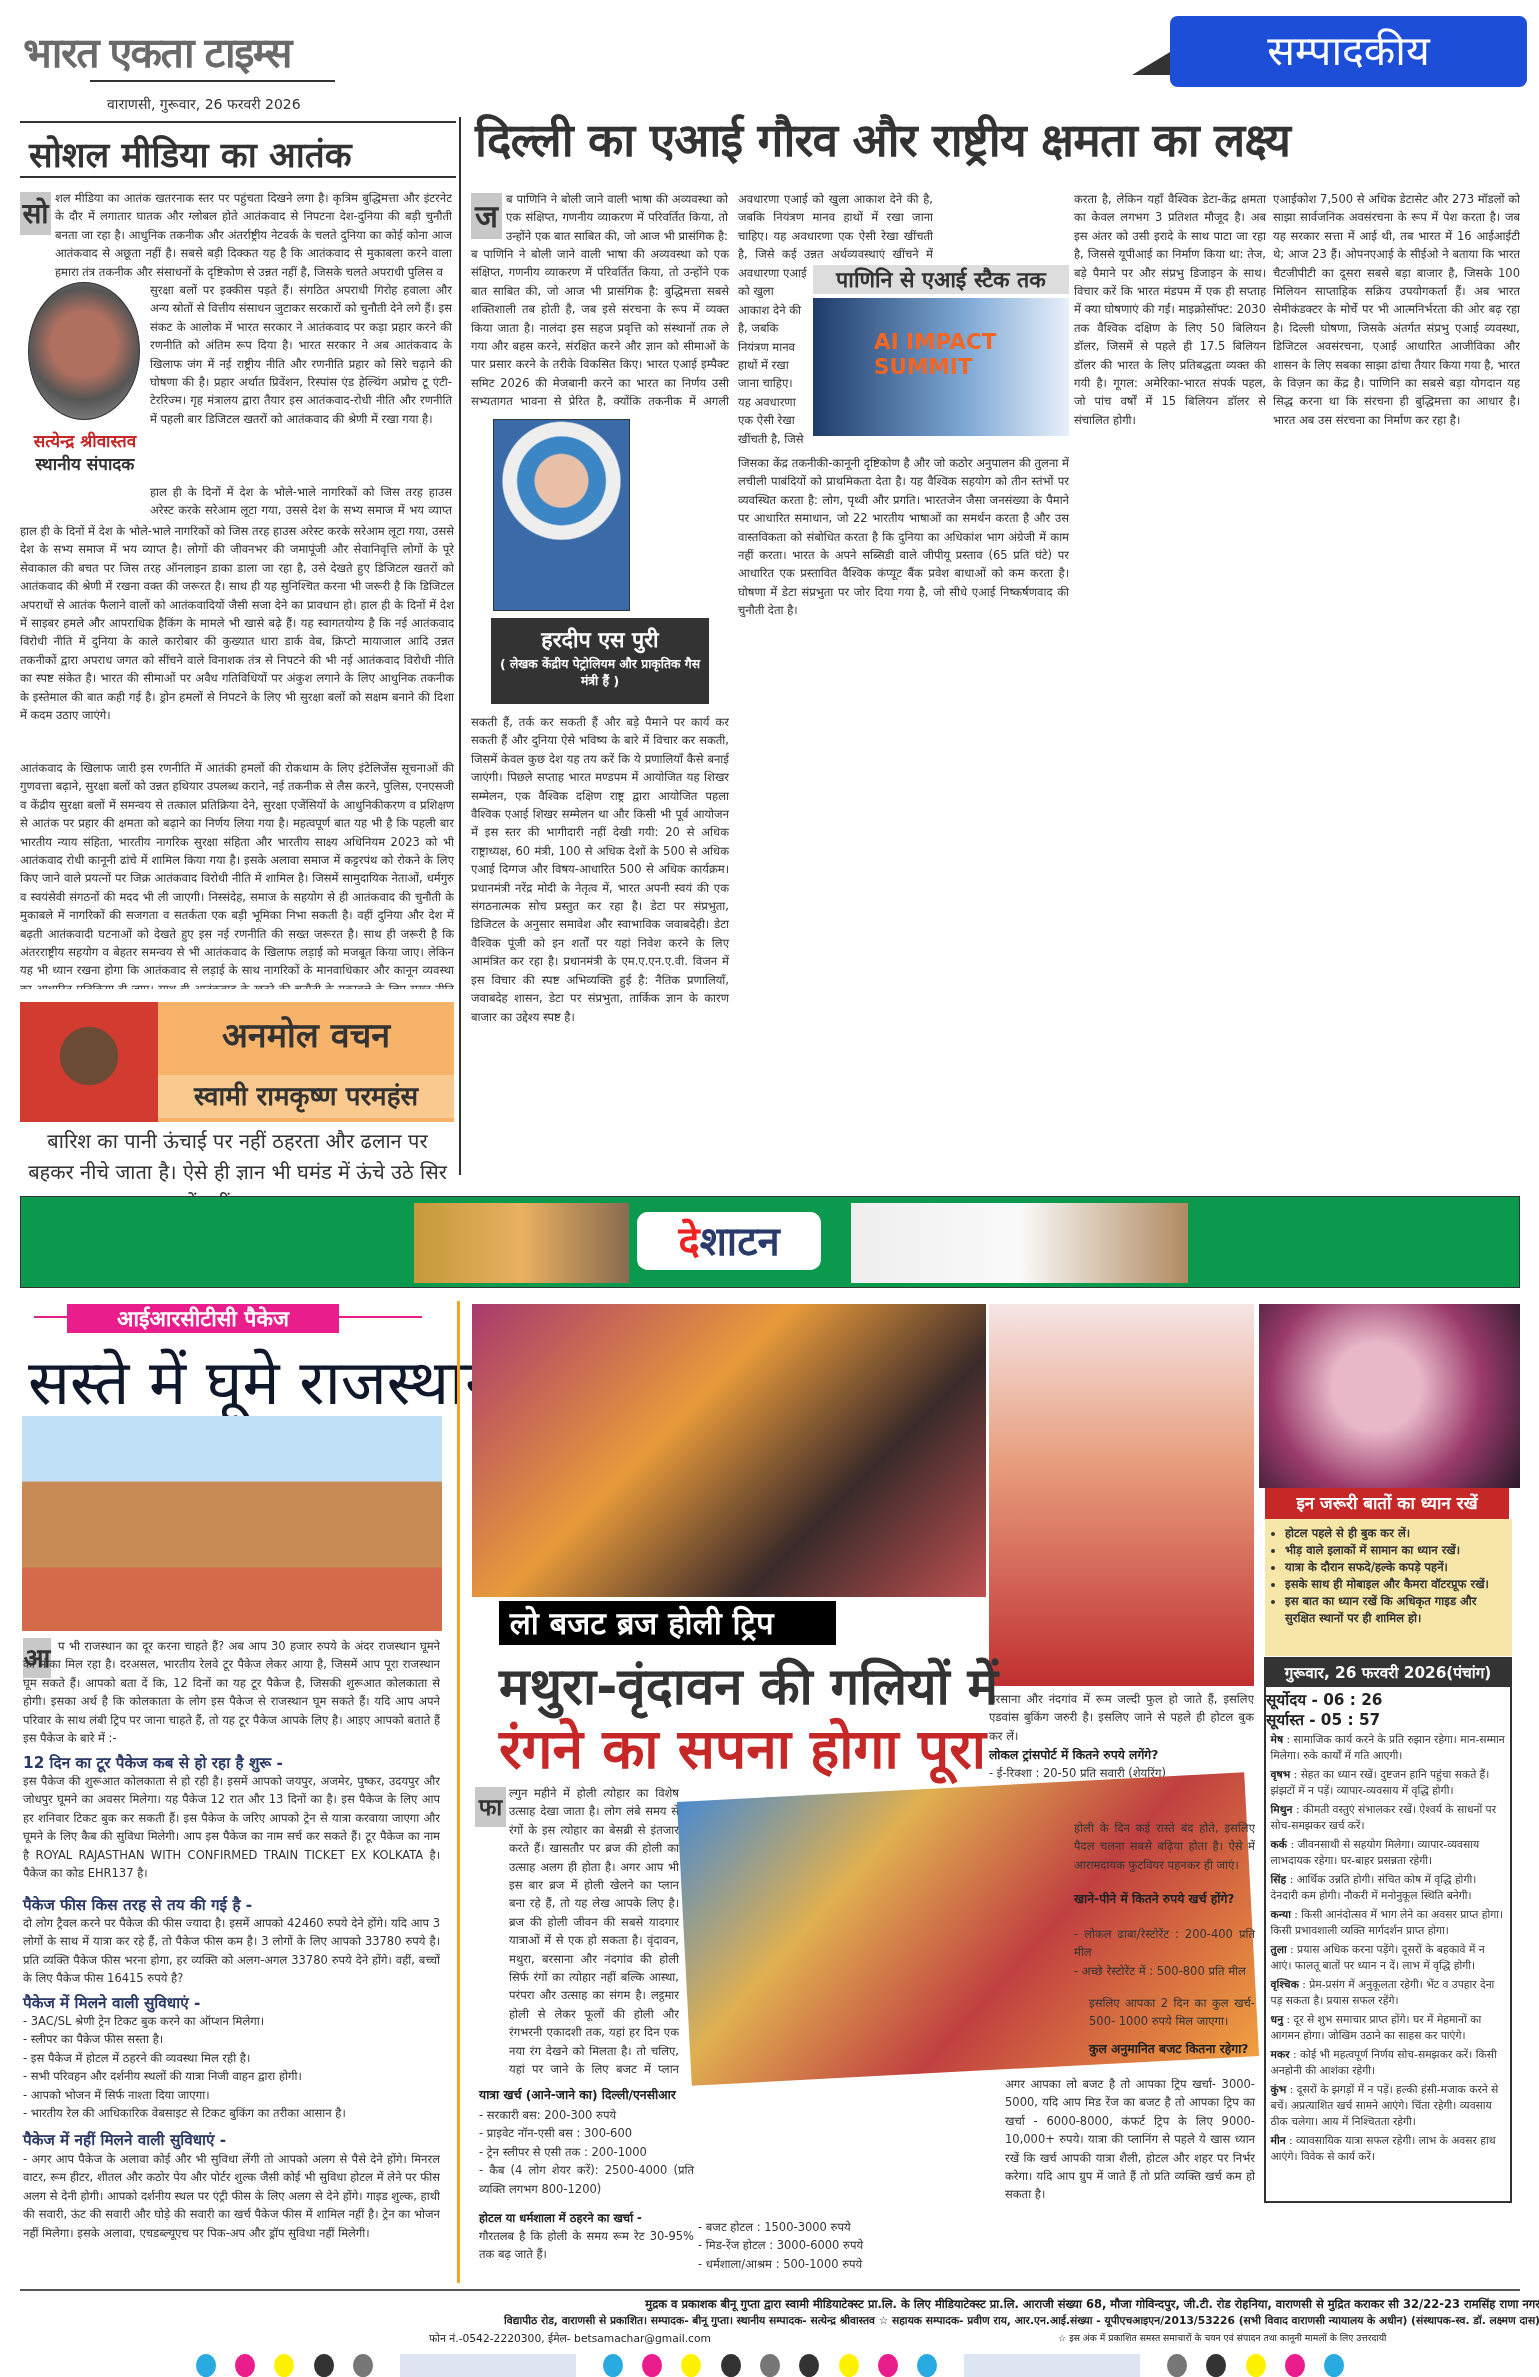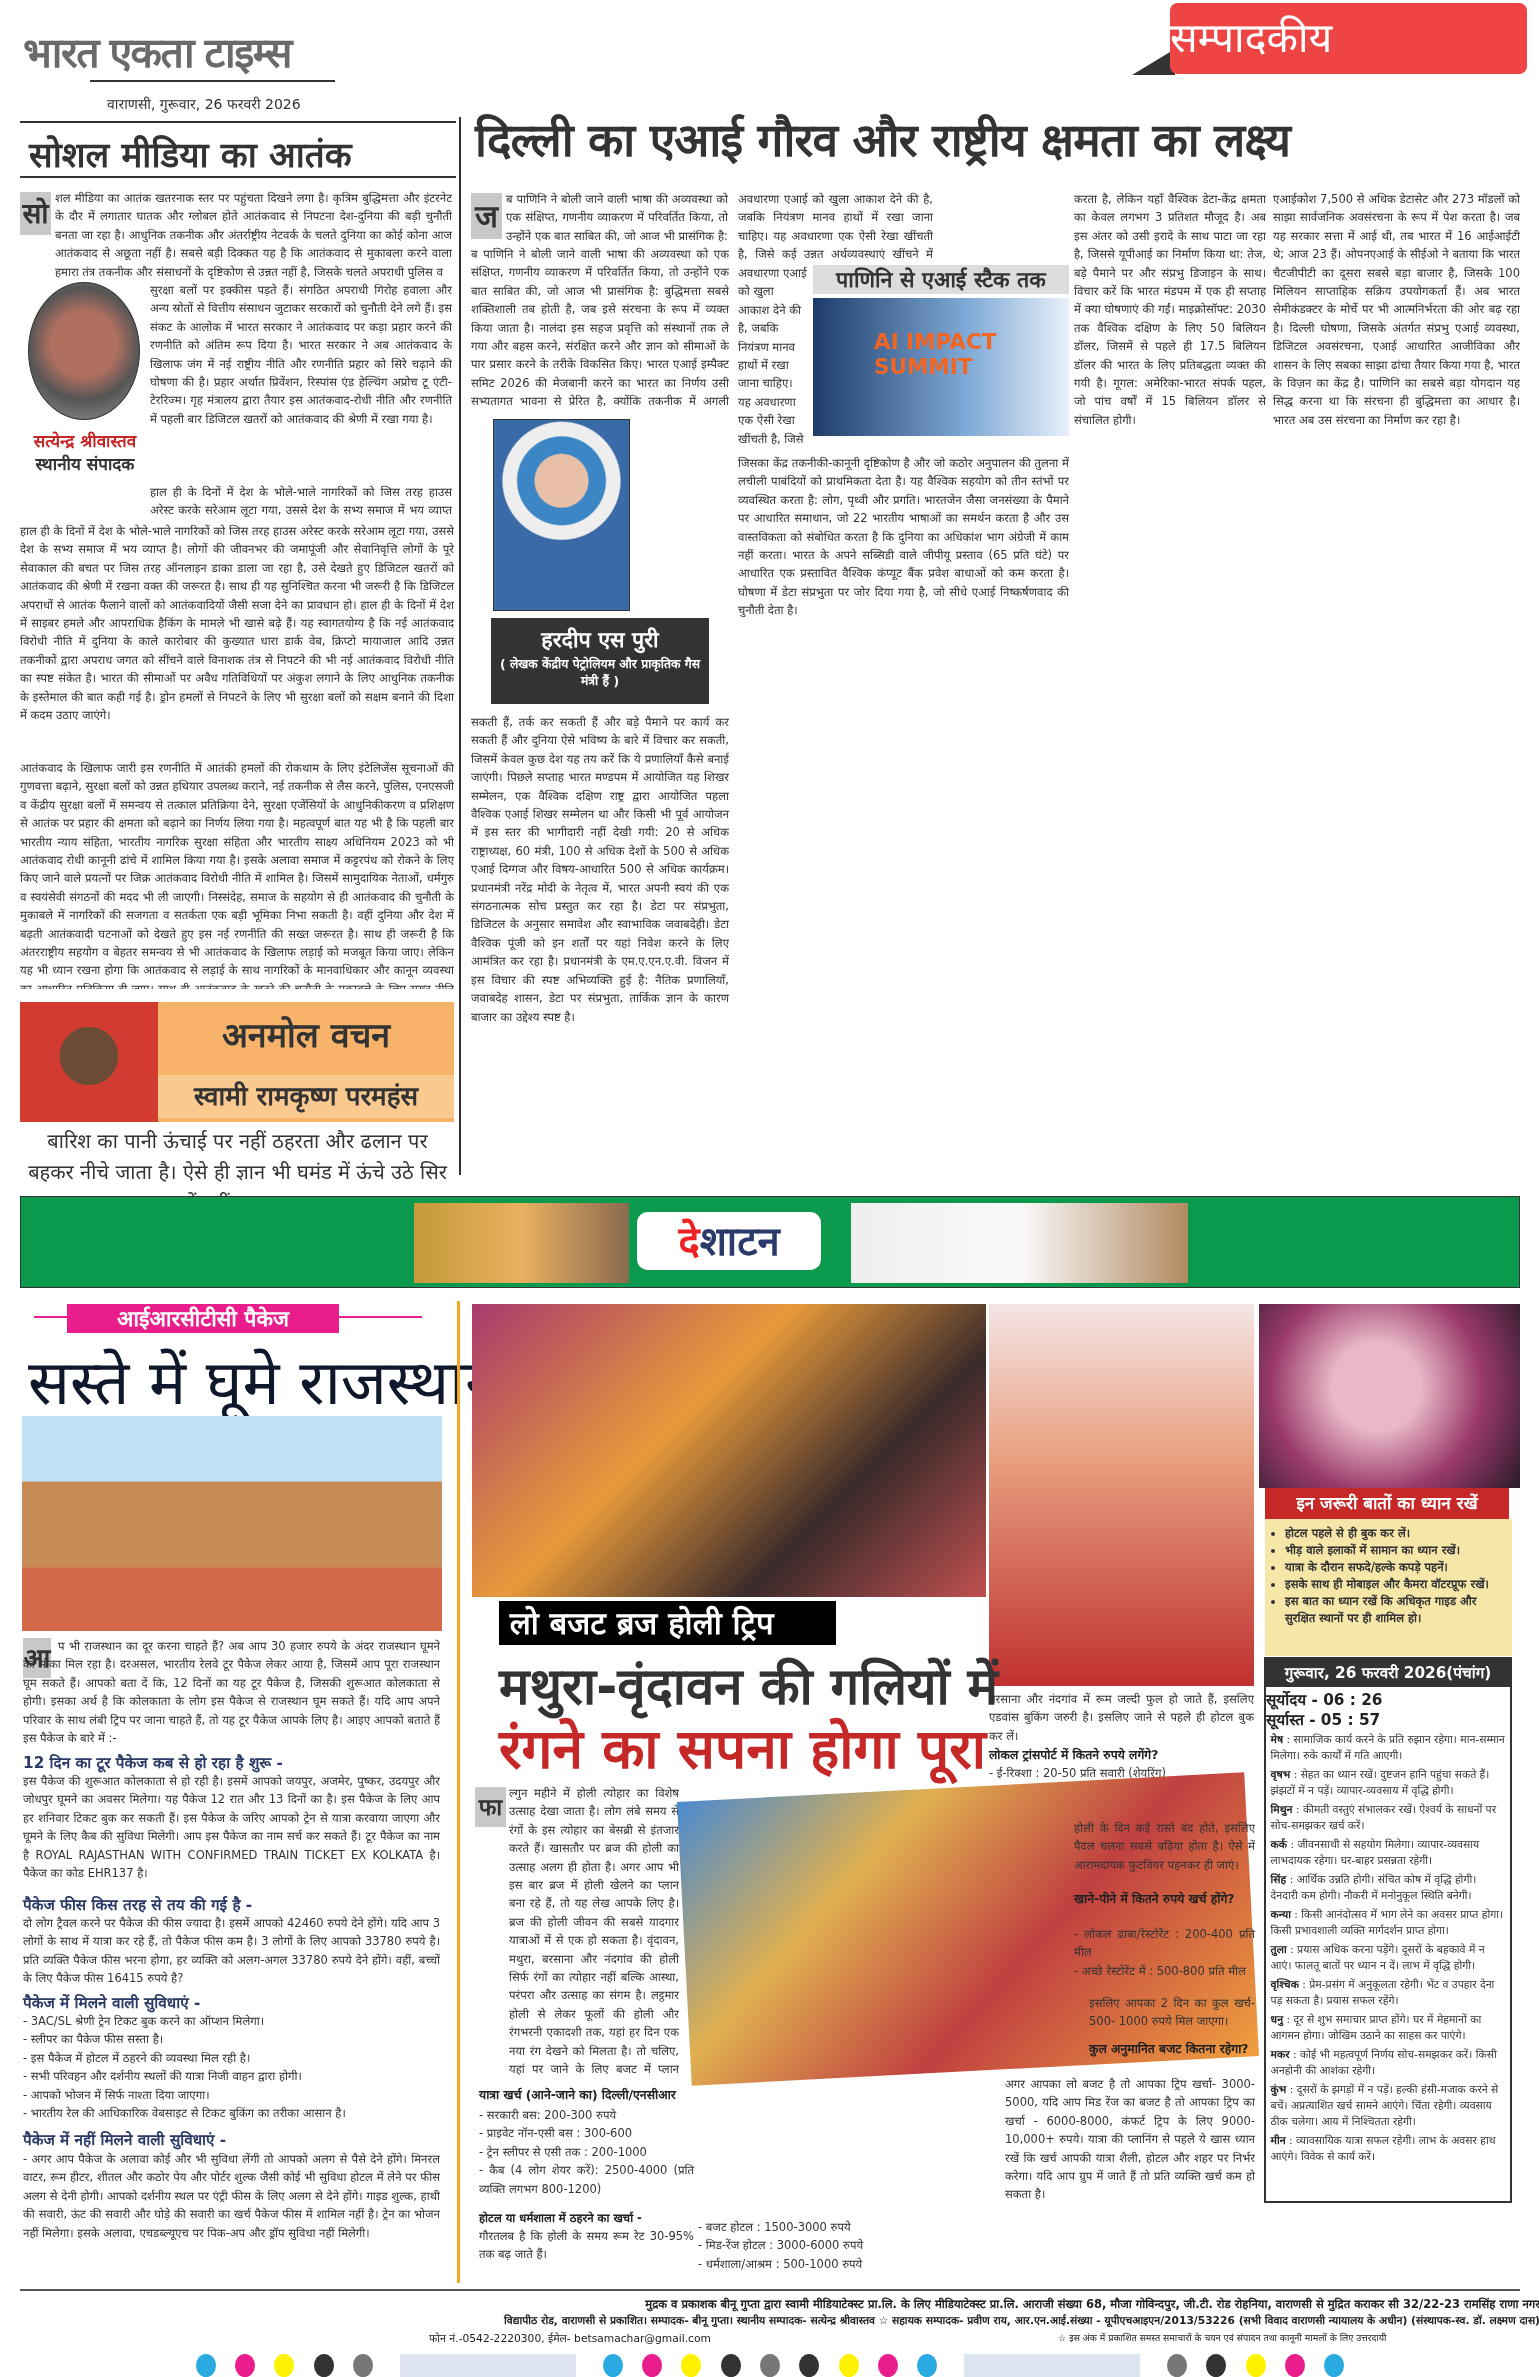--- a/index.html
+++ b/index.html
@@ -4,21 +4,21 @@
 <style>
 *{box-sizing:border-box;margin:0;padding:0}
 body{width:1540px;height:2377px;background:#fff;font-family:"DejaVu Sans",sans-serif;color:#222;position:relative;overflow:hidden}
 .abs{position:absolute}
 .txt{font-size:11.5px;line-height:18.4px;text-align:justify;color:#333}
 .masthead{left:23px;top:23px;font-size:41px;font-weight:bold;color:#6a6a6a;letter-spacing:-1.5px;font-family:"DejaVu Sans Condensed","DejaVu Sans",sans-serif}
 .mast-rule{left:90px;top:80px;width:245px;height:2.3px;background:#333}
 .mast-date{left:107px;top:94px;font-size:14px;color:#333}
 .hrule{height:2.3px;background:#333}
 .vrule{width:1.5px;background:#333}
-.editorial-bubble{left:1170px;top:3px;width:357px;height:71px;background:#ef4444;border-radius:7.7px;color:#fff;font-size:41px;line-height:71px}
+.editorial-bubble{left:1170px;top:16px;width:357px;height:71px;background:#1d4ed8;border-radius:7.7px;color:#fff;font-size:41px;text-align:center;line-height:71px}
 .bubble-tail{left:1132px;top:49px;width:0;height:0;border-top:26px solid transparent;border-right:43px solid #333}
 .h-main{left:475px;top:107px;font-size:46px;font-weight:bold;color:#333;letter-spacing:-0.8px;white-space:nowrap}
 .h-left{left:29px;top:130px;font-size:35px;font-weight:bold;color:#333;white-space:nowrap}
 .dropcap{background:#c8c8c8;color:#333;font-weight:bold;font-size:43px;text-align:center;line-height:64px}
 .byline-name{color:#c62828;font-weight:bold;font-size:17px;text-align:center}
 .byline-role{font-weight:bold;font-size:17px;text-align:center;color:#333}
 .photo{background:linear-gradient(135deg,#888,#ccc);border:1.5px solid #333}
 .quote-box{left:20px;top:1002px;width:434px;height:120px;background:#f7b36a}
 .quote-img{left:20px;top:1002px;width:138px;height:120px;background:radial-gradient(circle at 50% 45%,#6b4a36 0 30%,#d23b2f 31%)}
 .quote-title{font-size:34px;font-weight:bold;color:#333;text-align:center}

